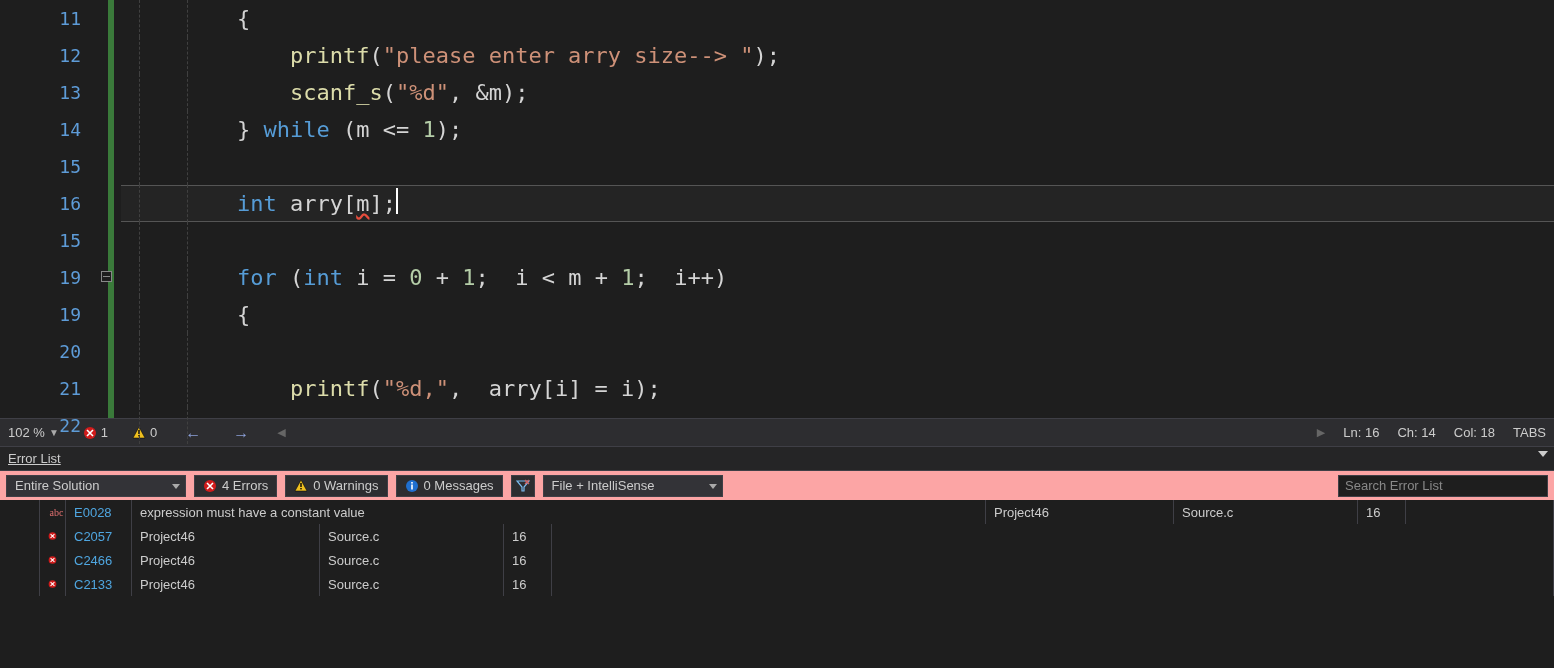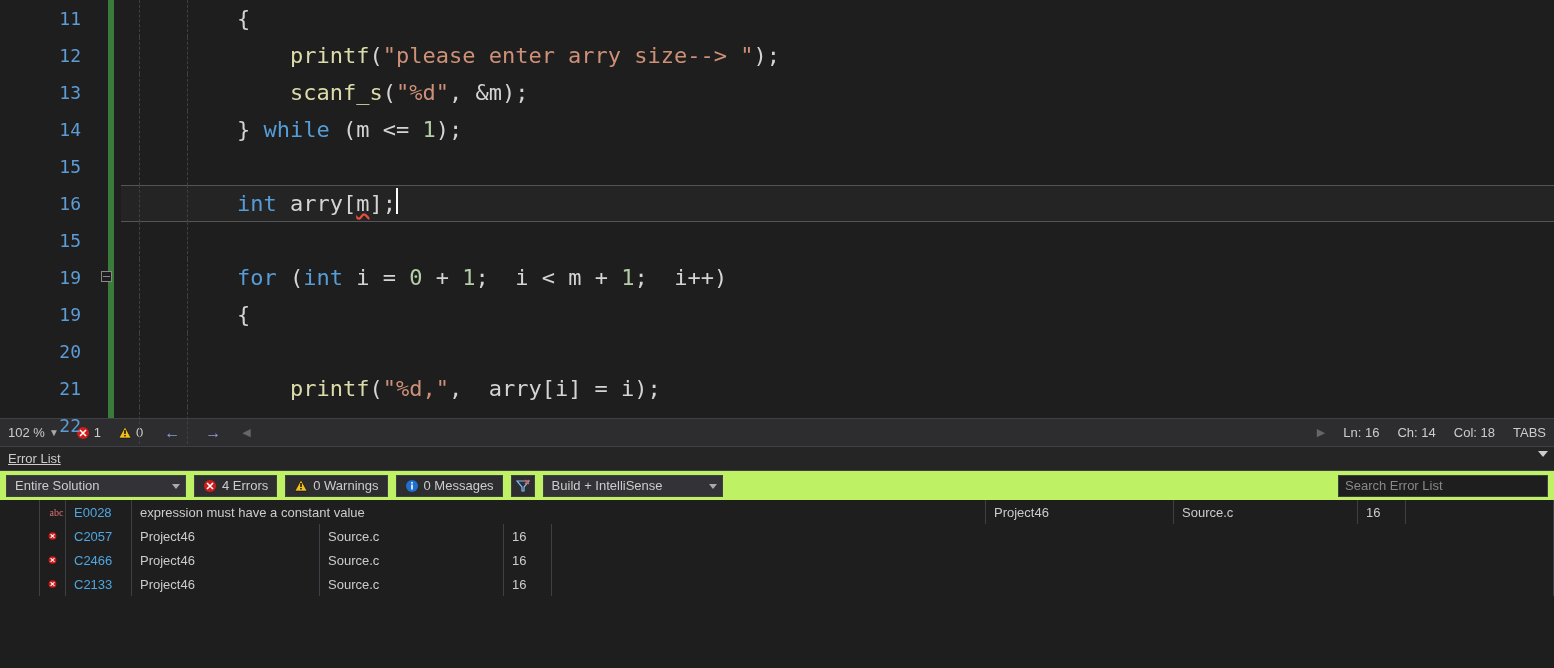--- a/index.html
+++ b/index.html
@@ -107,21 +107,21 @@
     height: 28px;
     background: #2d2d30;
     border-top: 1px solid #3f3f46;
     display: flex;
     align-items: center;
     font-size: 13px;
     color: #cccccc;
     padding: 0 8px;
     gap: 12px;
   }
-  .status-left { display: flex; align-items: center; gap: 17px; }
+  .status-left { display: flex; align-items: center; gap: 24px; }
   .status-right { margin-left: auto; display: flex; align-items: center; gap: 18px; }
   .zoom-sel { display: flex; align-items: center; gap: 4px; }
   .nav-arrow { color: #8ca0d9; cursor: pointer; font-size: 16px; padding: 0 4px; }
   .sb-badge { display: inline-flex; align-items: center; gap: 4px; }
 
   .panel-title {
     height: 24px;
     background: #252526;
     border-top: 1px solid #3f3f46;
     color: #ccc;
@@ -136,21 +136,21 @@
     right: 6px;
     top: 4px;
     width: 0; height: 0;
     border-left: 5px solid transparent;
     border-right: 5px solid transparent;
     border-top: 6px solid #ccc;
   }
 
   .error-toolbar {
     height: 30px;
-    background: #bef264;
+    background: #fca5a5;
     border-top: 1px solid #3f3f46;
     display: flex;
     align-items: center;
     padding: 0 6px;
     gap: 8px;
   }
   .tool-dd {
     background: #333337;
     border: 1px solid #3f3f46;
     padding: 2px 20px 2px 8px;
@@ -326,21 +326,21 @@
       </svg>
     <span>0 Messages</span>
   </div>
   <div class="filter-btn">
     <svg width="14" height="14" viewBox="0 0 14 14">
         <path d="M1 2 L13 2 L8 8 L8 12 L6 12 L6 8 Z" fill="none" stroke="#7cbcf0" stroke-width="1.2"></path>
         <path d="M9 1 L13 5 M13 1 L9 5" stroke="#d06060" stroke-width="1.3"></path>
       </svg>
   </div>
   <div class="tool-dd" style="width:180px">
-    <span>Build + IntelliSense</span>
+    <span>File + IntelliSense</span>
     <span class="dd-caret"></span>
   </div>
   <div class="search-box">
     <span style="color:#888">Search Error List</span>
   </div>
 </div>
 
 <div class="err-table">
   <div id="err-body">
       <div class="err-row">

